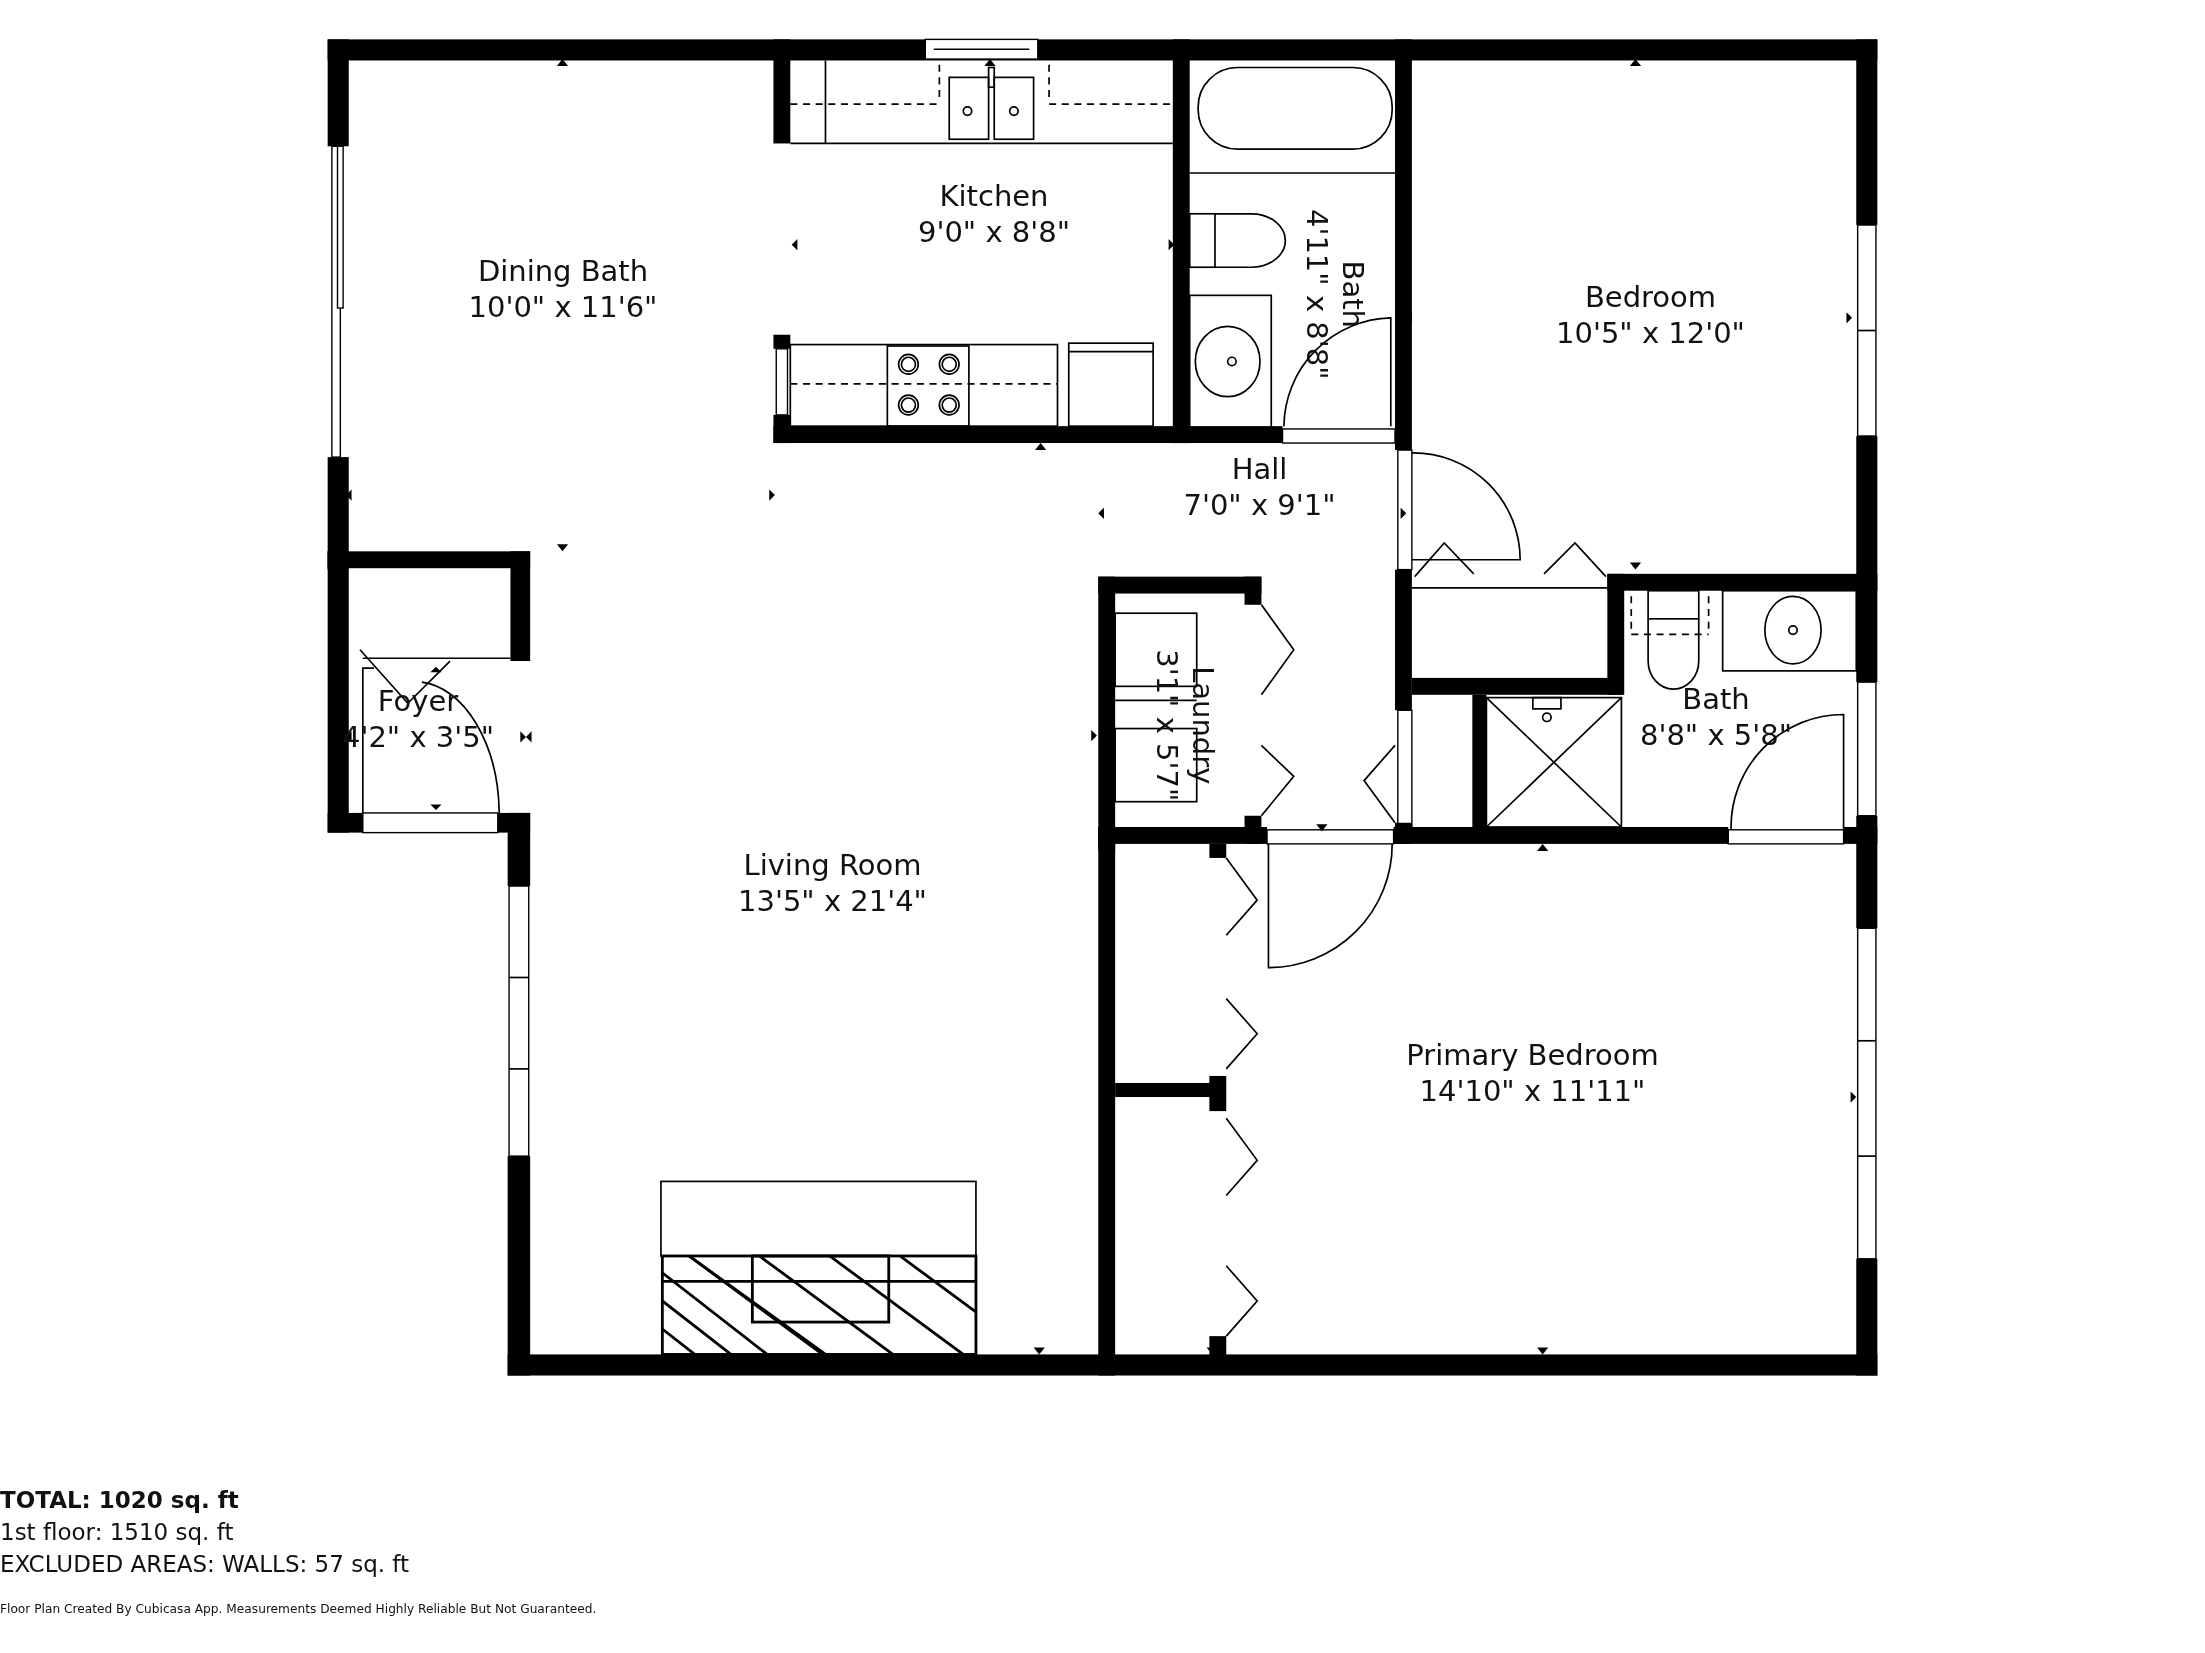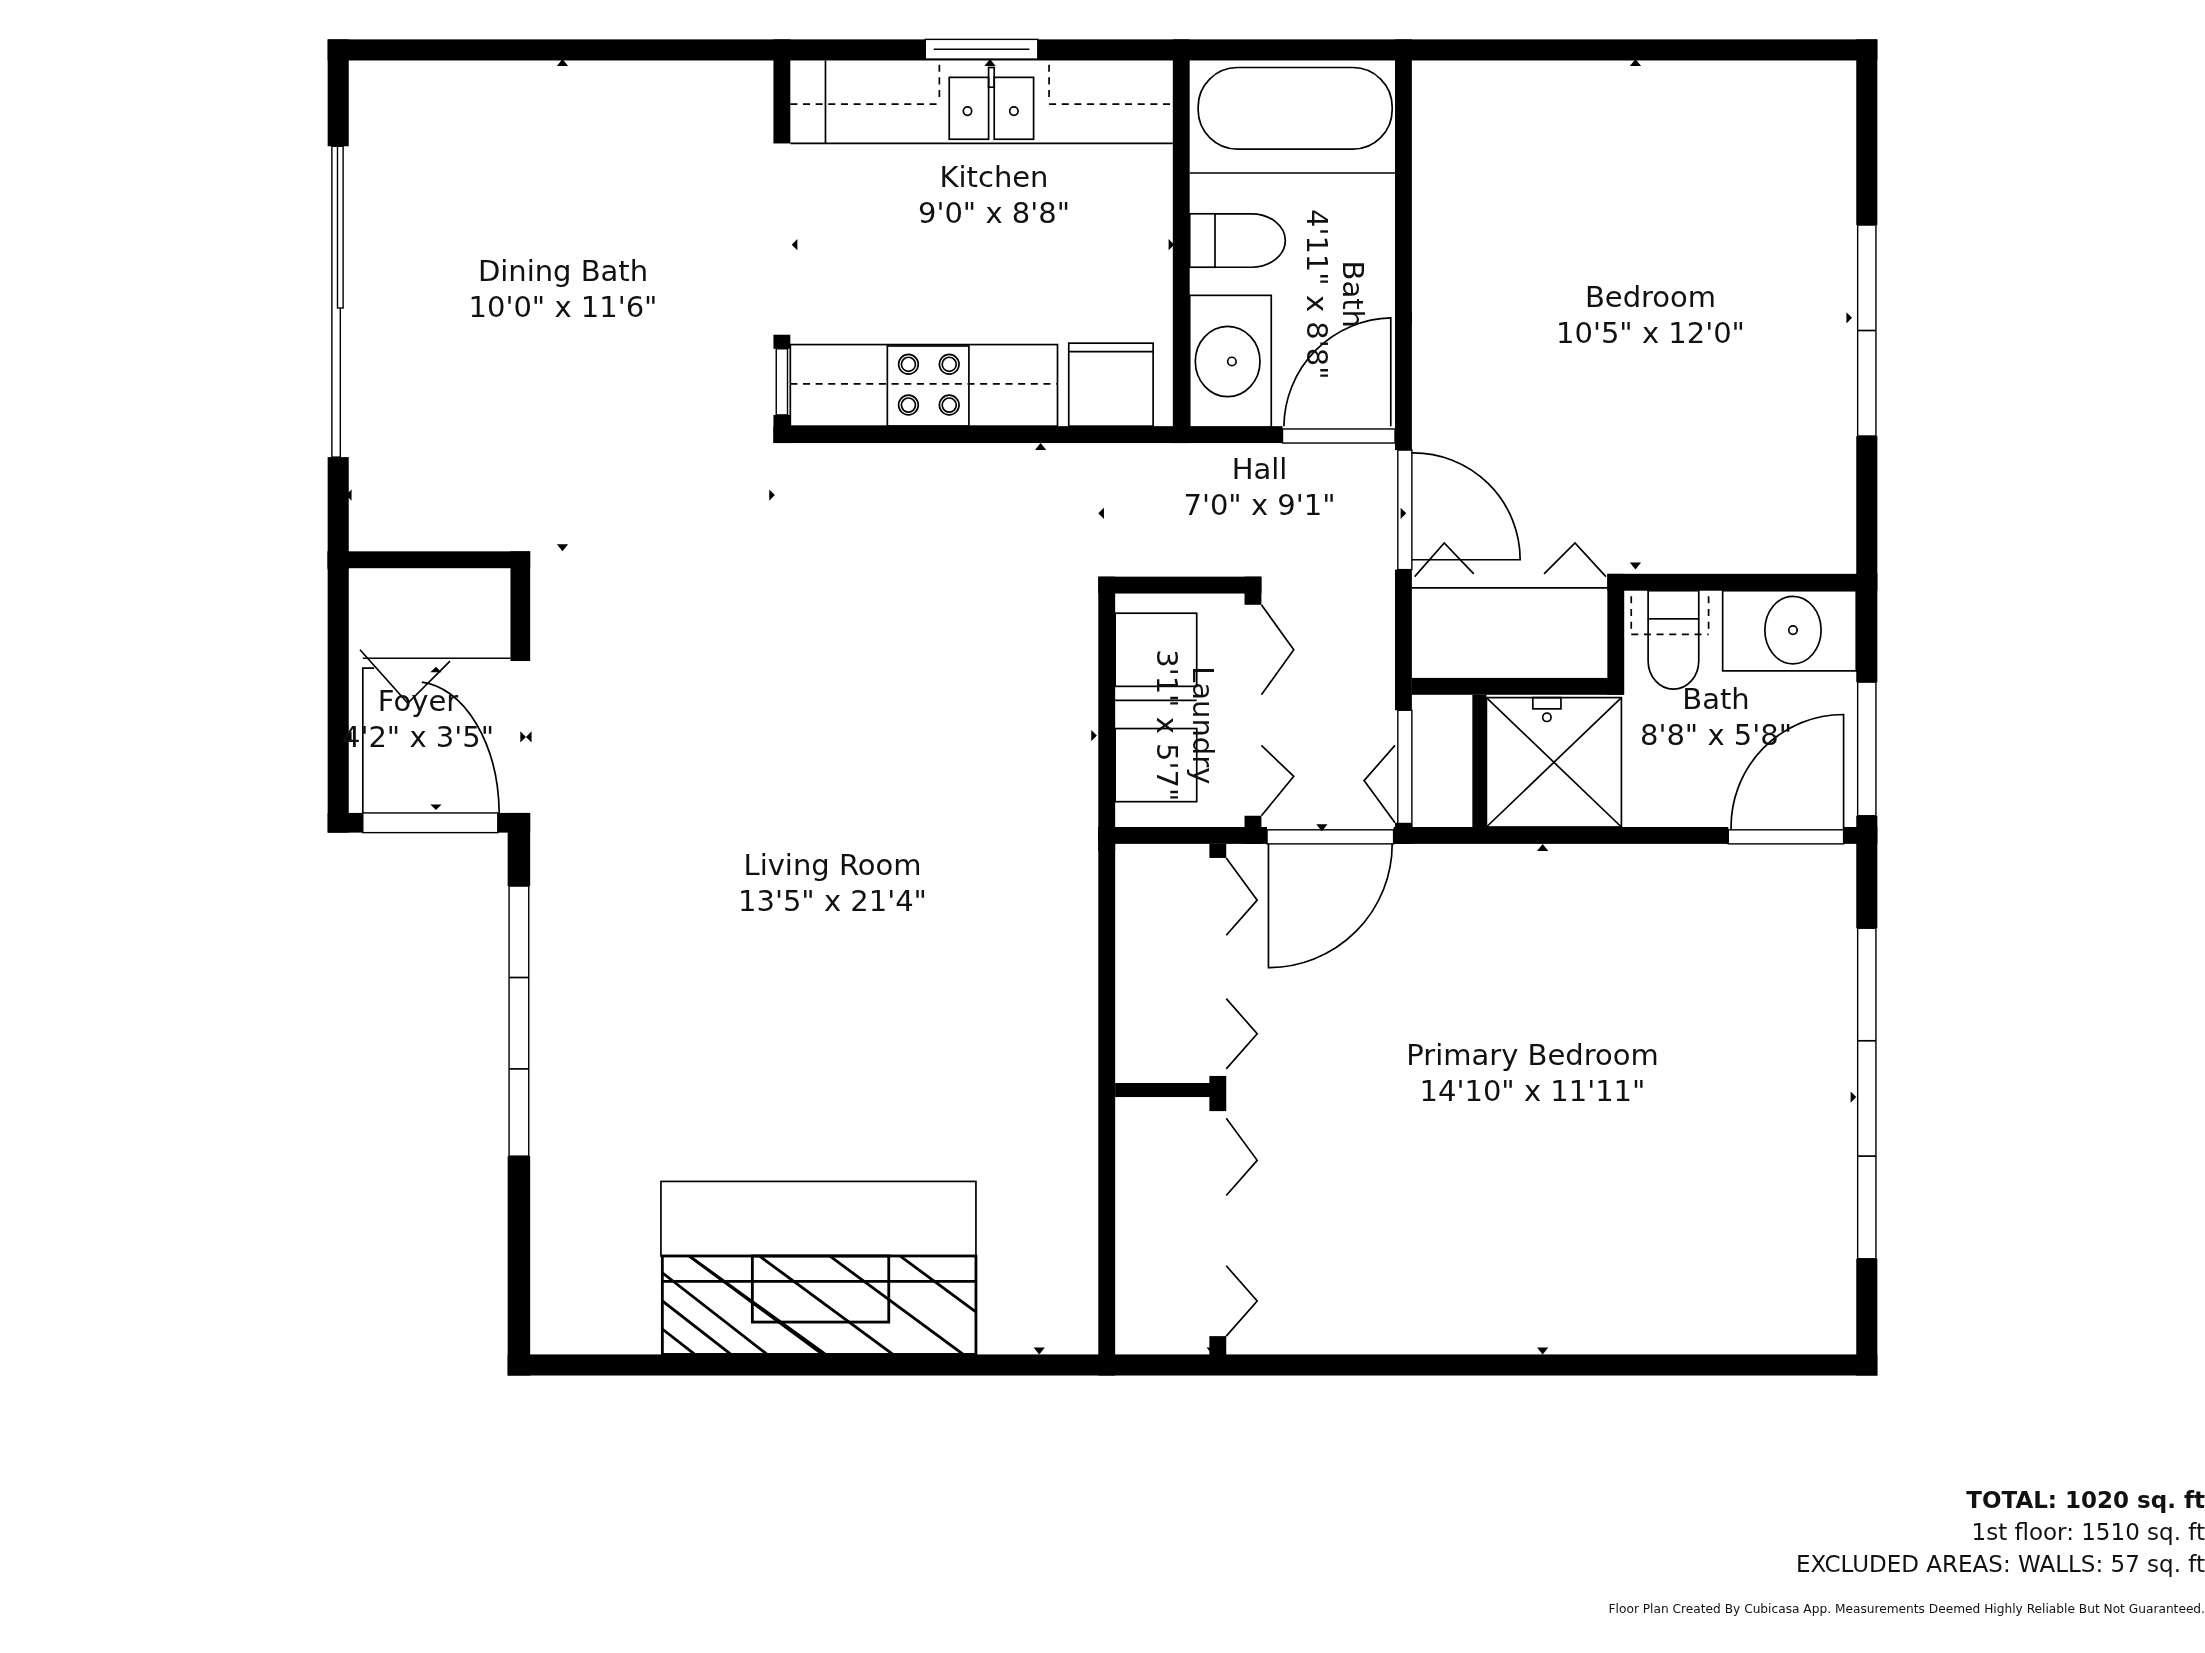--- a/index.html
+++ b/index.html
@@ -7,21 +7,21 @@
   #plan{position:absolute;left:0;top:0;width:2205px;height:1654px;}
   .wall{fill:#000;}
   .thin{fill:none;stroke:#000;stroke-width:1.2;}
   .thin2{fill:none;stroke:#000;stroke-width:2;}
   .dash{fill:none;stroke:#000;stroke-width:1.2;stroke-dasharray:5,4;}
   .win{fill:#fff;stroke:#000;stroke-width:1;}
   .mark{fill:#000;}
   .room-label{position:absolute;color:#111;font-family:"DejaVu Sans",sans-serif;font-size:29px;text-align:center;white-space:nowrap;line-height:1.25;}
   .room-label span{display:block;}
   .rot{transform-origin:center center;transform:rotate(90deg);}
-  .footer{position:absolute;left:0;width:2205px;text-align:right;color:#111;font-family:"DejaVu Sans",sans-serif;}
+  .footer{position:absolute;left:0;width:2205px;text-align:left;color:#111;font-family:"DejaVu Sans",sans-serif;}
   .f-total{top:1487px;font-size:23px;font-weight:bold;}
   .f-floor{top:1519px;font-size:23px;}
   .f-excl{top:1551px;font-size:23px;}
   .f-note{top:1602px;font-size:12.2px;}
 </style>
 </head>
 <body>
 
 <svg id="plan" viewBox="0 0 1568 1176" preserveAspectRatio="none" xmlns="http://www.w3.org/2000/svg">
 
@@ -240,21 +240,21 @@
     <polygon class="mark" points="250,520 250,528 246,524"></polygon>
     <polygon class="mark" points="306,572 314,572 310,576"></polygon>
     <polygon class="mark" points="306,478 314,478 310,474"></polygon>
   </g>
 </svg>
 
 <div class="room-label" style="left:459px;top:253px;width:208px;">
   <span>Dining Bath</span>
   <span>10'0" x 11'6"</span>
 </div>
-<div class="room-label" style="left:897px;top:159px;width:194px;">
+<div class="room-label" style="left:897px;top:178px;width:194px;">
   <span>Kitchen</span>
   <span>9'0" x 8'8"</span>
 </div>
 <div class="room-label rot" style="left:1238px;top:258px;width:194px;">
   <span>Bath</span>
   <span>4'11" x 8'8"</span>
 </div>
 <div class="room-label" style="left:1543px;top:279px;width:215px;text-align:center;">
   <span>Bedroom</span>
   <span>10'5" x 12'0"</span>

